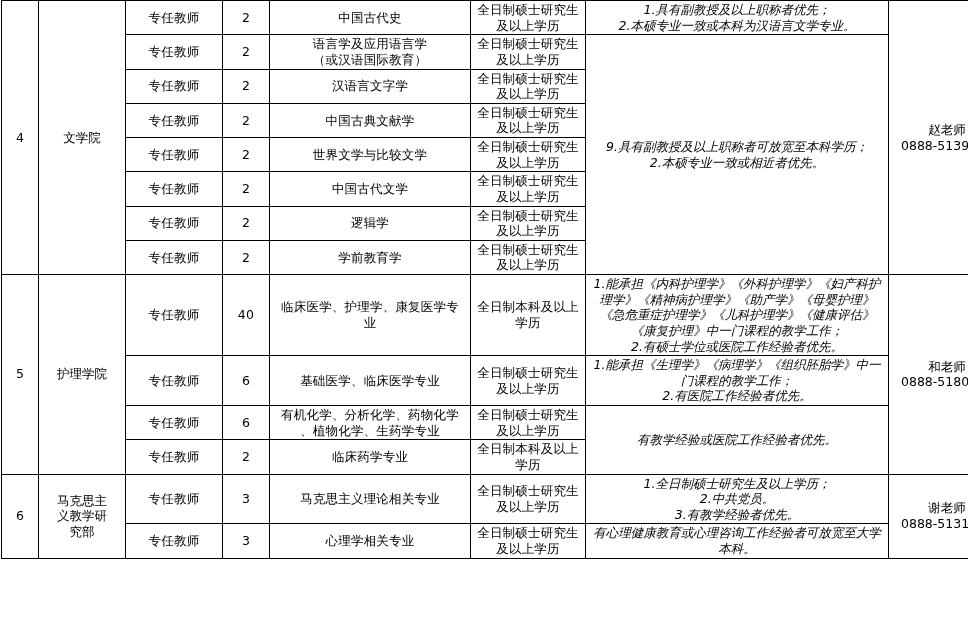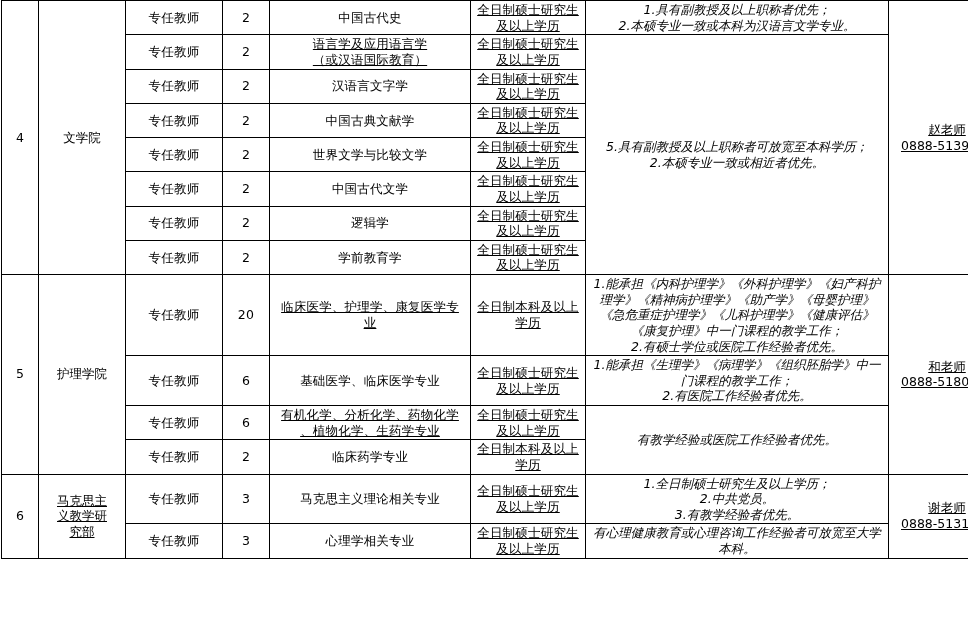--- a/index.html
+++ b/index.html
@@ -54,21 +54,20 @@
     vertical-align: middle;
   }
   td.edu, td.major, td.post, td.num {
     letter-spacing: 0.2px;
   }
   td.edu {
     line-height: 1.22;
   }
   .two-line {
     display: block;
-    text-decoration: underline;
   }
   td.contact {
     line-height: 1.5;
     font-size: 12.5px;
   }
   td.dept {
     line-height: 1.3;
   }
 </style>
 </head>
@@ -100,21 +99,21 @@
         <td class="post">专任教师</td>
         <td class="num">2</td>
         <td class="major">
           <span class="two-line">语言学及应用语言学</span>
           <span class="two-line">（或汉语国际教育）</span>
         </td>
         <td class="edu">
           <span class="two-line">全日制硕士研究生</span>
           <span class="two-line">及以上学历</span>
         </td>
-        <td class="req mid" rowspan="7" style="white-space: pre-line;">5.具有副教授及以上职称者可放宽至本科学历；
+        <td class="req mid" rowspan="7" style="white-space: pre-line;">9.具有副教授及以上职称者可放宽至本科学历；
 2.本硕专业一致或相近者优先。</td>
       </tr>
 
       <tr>
         <td class="post">专任教师</td>
         <td class="num">2</td>
         <td class="major">汉语言文字学</td>
         <td class="edu">
           <span class="two-line">全日制硕士研究生</span>
           <span class="two-line">及以上学历</span>
@@ -168,21 +167,21 @@
         <td class="edu">
           <span class="two-line">全日制硕士研究生</span>
           <span class="two-line">及以上学历</span>
         </td>
       </tr>
 
       <tr>
         <td class="c-no" rowspan="4">5</td>
         <td class="c-dept dept" rowspan="4">护理学院</td>
         <td class="post">专任教师</td>
-        <td class="num">20</td>
+        <td class="num">40</td>
         <td class="major">
           <span class="two-line">临床医学、护理学、康复医学专</span>
           <span class="two-line">业</span>
         </td>
         <td class="edu">
           <span class="two-line">全日制本科及以上</span>
           <span class="two-line">学历</span>
         </td>
         <td class="req" style="white-space: pre-line;">1.能承担《内科护理学》《外科护理学》《妇产科护理学》《精神病护理学》《助产学》《母婴护理》《急危重症护理学》《儿科护理学》《健康评估》《康复护理》中一门课程的教学工作；
 2.有硕士学位或医院工作经验者优先。</td>

